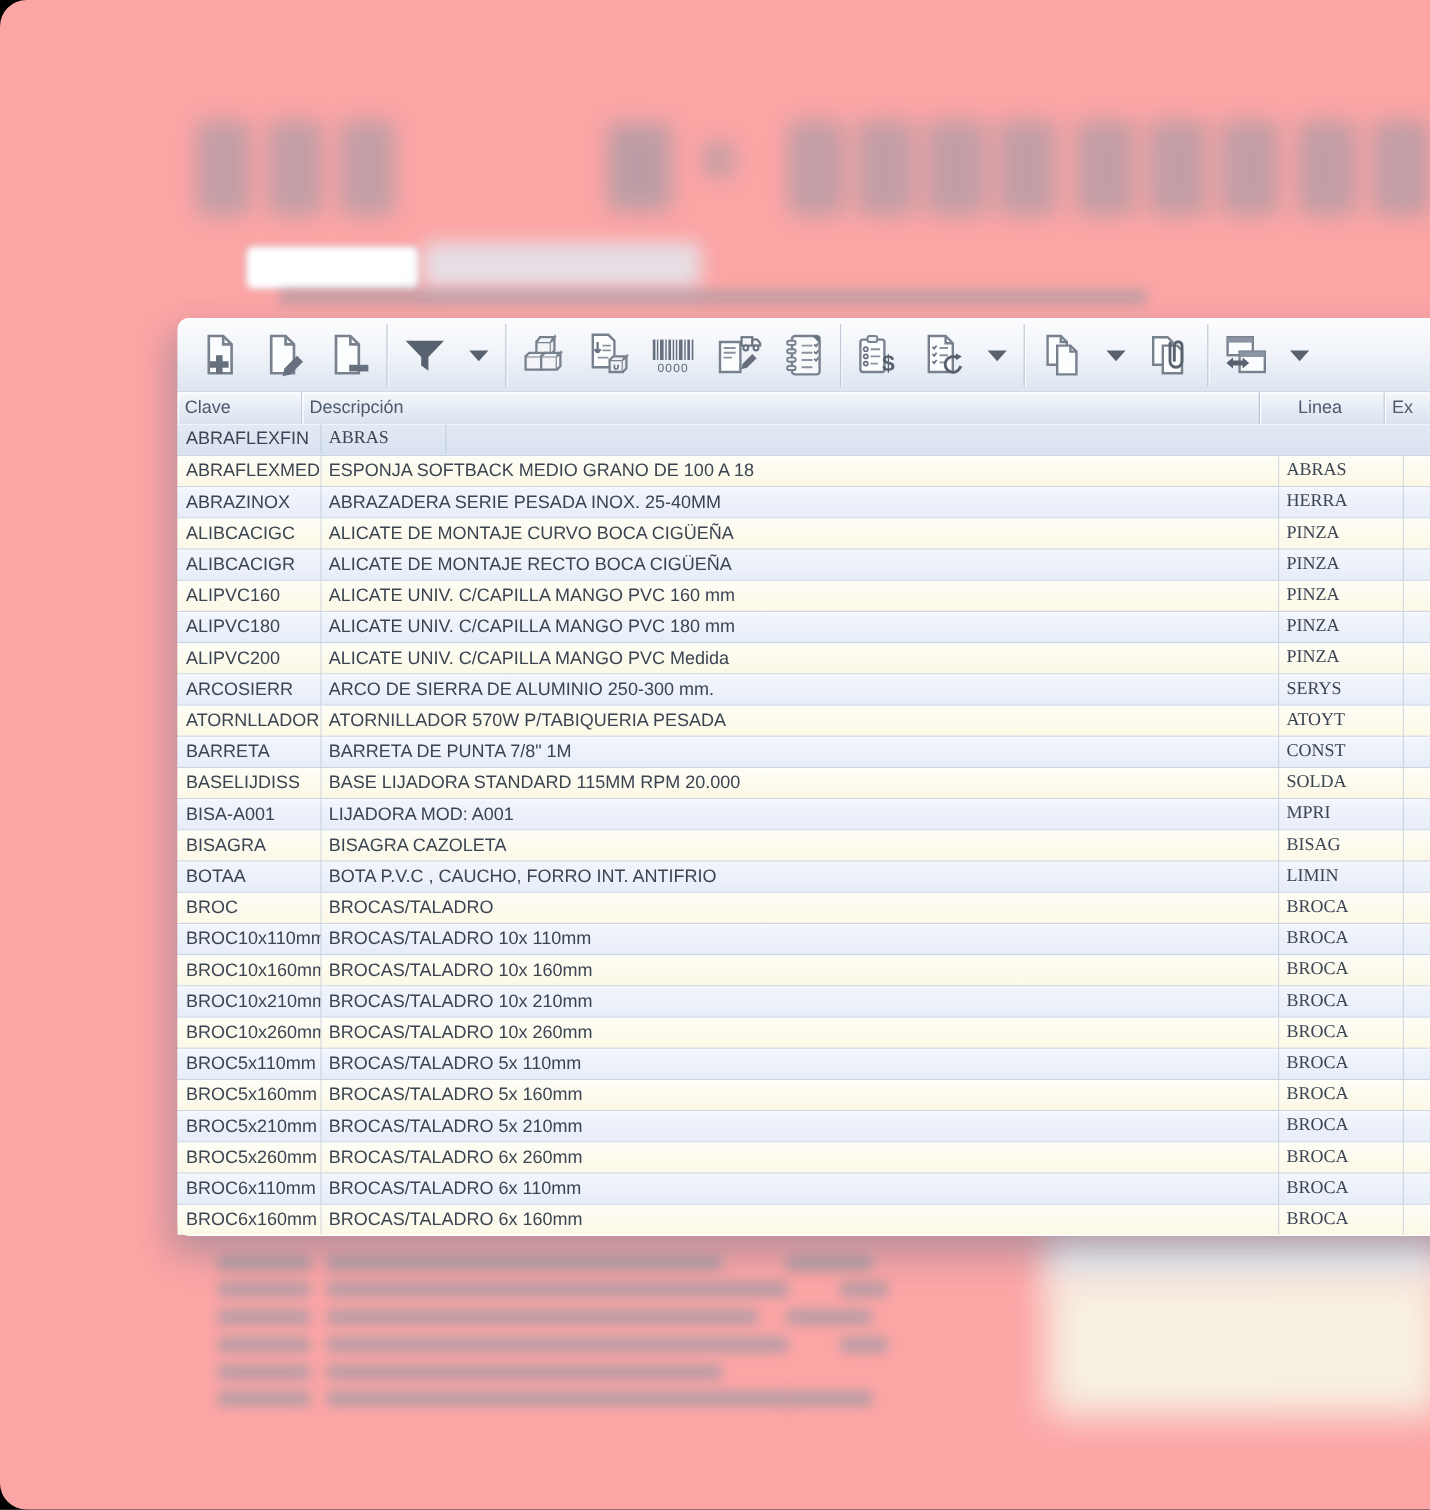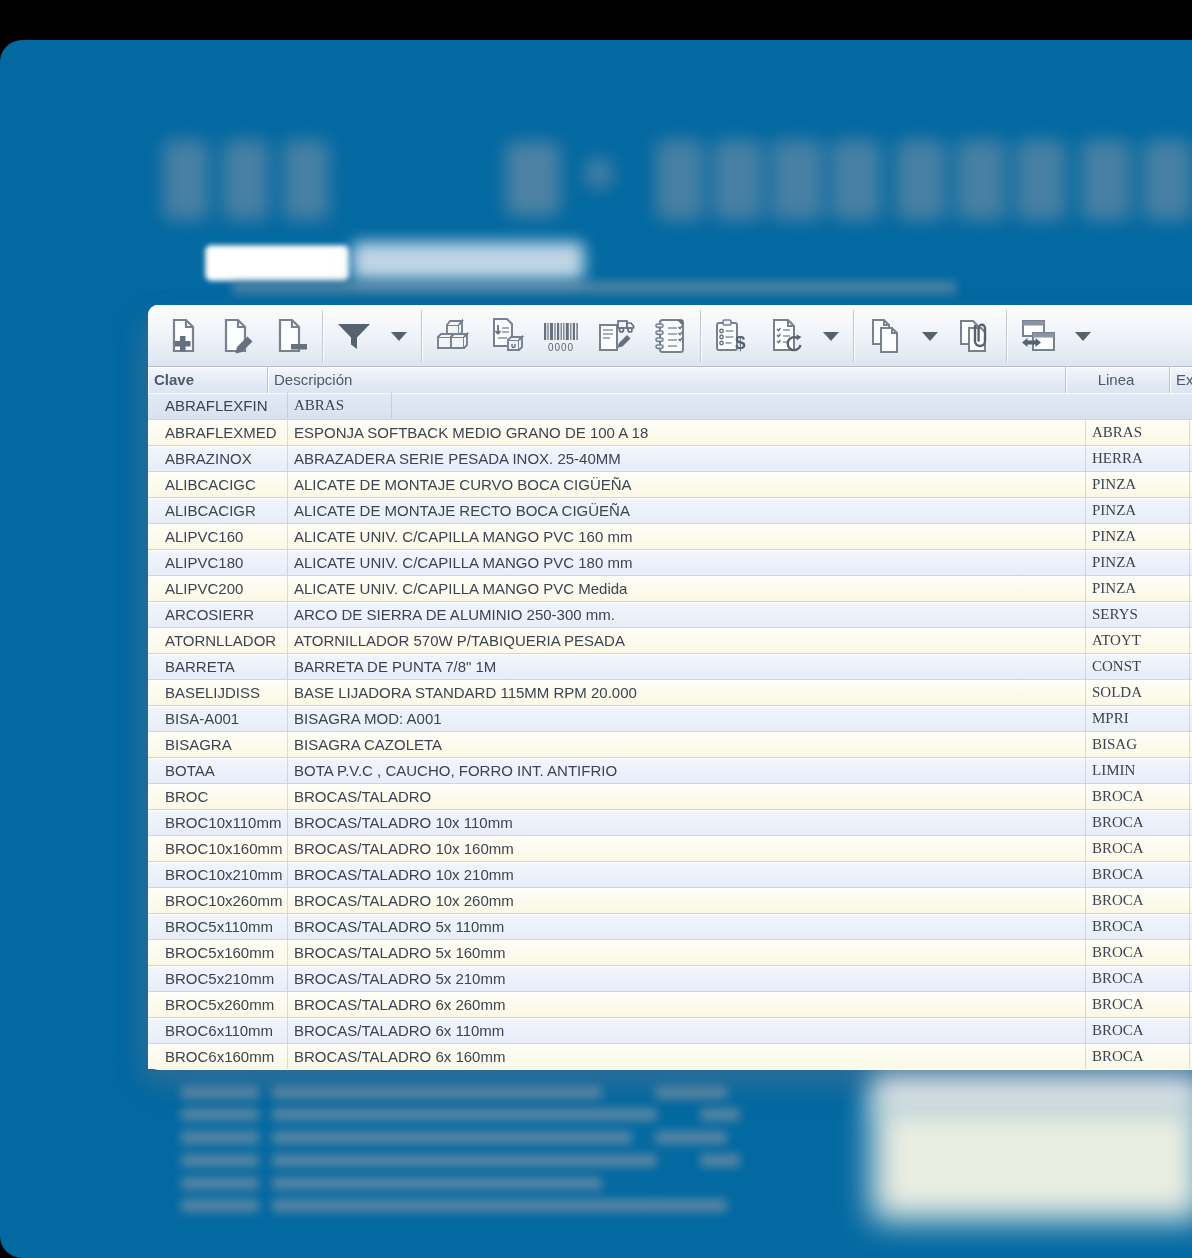--- a/index.html
+++ b/index.html
@@ -1,17 +1,17 @@
 <!DOCTYPE html>
 <html><head>
 <meta charset="utf-8">
 <style>
   html,body{margin:0;padding:0;background:#000;}
   body{width:1192px;height:1258px;overflow:hidden;font-family:"Liberation Sans",sans-serif;}
-  .page{position:absolute;inset:0;background:#0369a1;border-radius:22px 0 0 22px;overflow:hidden;margin-top:40px;}
+  .page{position:absolute;inset:0;background:#fca5a5;border-radius:22px 0 0 22px;overflow:hidden;}
 
   
   .blur-shape{position:absolute;filter:blur(9px);opacity:.5;background:#8b97a6;border-radius:8px;}
   .blur-input{position:absolute;left:205px;top:205px;width:142px;height:34px;background:#fff;
     border:1px solid #cdd6e0;border-radius:6px;filter:blur(2.5px);}
   .blur-ghostbox{position:absolute;left:352px;top:202px;width:232px;height:38px;background:#e2e9f1;
     border-radius:6px;filter:blur(8px);opacity:.85;}
   .blur-line{position:absolute;background:#8e98a5;filter:blur(5px);opacity:.5;border-radius:4px;}
   .blur-cream{position:absolute;left:872px;top:1062px;width:330px;height:118px;background:#f7f5e6;
     filter:blur(16px);opacity:.95;}
@@ -35,37 +35,37 @@
   .tb-icon{display:block;}
   .barcode-label{font-size:10px;color:#5d6774;letter-spacing:1px;line-height:8px;margin-top:-2px;}
 
   
   .grid-header{display:flex;height:26px;box-sizing:border-box;
     border-bottom:1px solid #a9b9cf;}
   .col{box-sizing:border-box;height:26px;line-height:25px;padding-left:6px;
     font-size:15px;color:#4d5a6c;white-space:nowrap;overflow:hidden;
     background:linear-gradient(180deg,#f5f8fc 0%,#e3eaf4 60%,#dbe4f0 100%);
     border-right:1px solid #b6c3d6;box-shadow:inset 1px 1px 0 #ffffff;}
-  .w-clave{width:120px;font-weight:bold;}
+  .w-clave{width:104px;}
   .w-desc{width:798px;}
   .w-linea{width:104px;display:flex;align-items:center;justify-content:space-between;padding-right:9px;flex-direction:column;}
   .w-ex{flex:1;border-right:none;}
   .hdr-caret{width:0;height:0;border-left:6px solid transparent;border-right:6px solid transparent;
     border-top:7px solid #4d5a6c;margin-top:2px;}
 
   .rows{}
   .row{display:flex;height:26px;box-sizing:border-box;border-top:1px solid #ccd6e3;}
   .row:first-child{border-top:none;}
   .row.blue {background:linear-gradient(180deg,#f2f5fc 0%,#e7edf8 100%);}
   .row.cream{background:linear-gradient(180deg,#fffef6 0%,#fbf8e6 100%);}
   .row.sel  {background:linear-gradient(180deg,#e3eaf5 0%,#d8e1ef 100%);}
   .cell{box-sizing:border-box;height:25px;line-height:25px;padding-left:6px;font-size:15px;
     color:#3b4452;white-space:nowrap;overflow:hidden;
     border-right:1px solid rgba(155,175,200,.40);box-shadow:inset 0 1px 0 rgba(255,255,255,.65);}
-  .c-clave{width:140px;padding-left:17px;}
+  .c-clave{width:120px;padding-left:7px;}
   .c-desc{width:798px;}
   .c-linea{width:104px;font-family:Liberation Serif, serif;}
   .c-ex{flex:1;border-right:none;}
 
   svg{overflow:visible;}
 </style>
 </head>
 <body>
 
 <div class="page">
@@ -385,21 +385,21 @@
 
   <div class="row cream">
     <div class="cell c-clave">BASELIJDISS</div>
     <div class="cell c-desc">BASE LIJADORA STANDARD 115MM RPM 20.000</div>
     <div class="cell c-linea">SOLDA</div>
     <div class="cell c-ex"></div>
   </div>
 
   <div class="row blue">
     <div class="cell c-clave">BISA-A001</div>
-    <div class="cell c-desc">BISAGRA MOD: A001</div>
+    <div class="cell c-desc">LIJADORA MOD: A001</div>
     <div class="cell c-linea">MPRI</div>
     <div class="cell c-ex"></div>
   </div>
 
   <div class="row cream">
     <div class="cell c-clave">BISAGRA</div>
     <div class="cell c-desc">BISAGRA CAZOLETA</div>
     <div class="cell c-linea">BISAG</div>
     <div class="cell c-ex"></div>
   </div>

